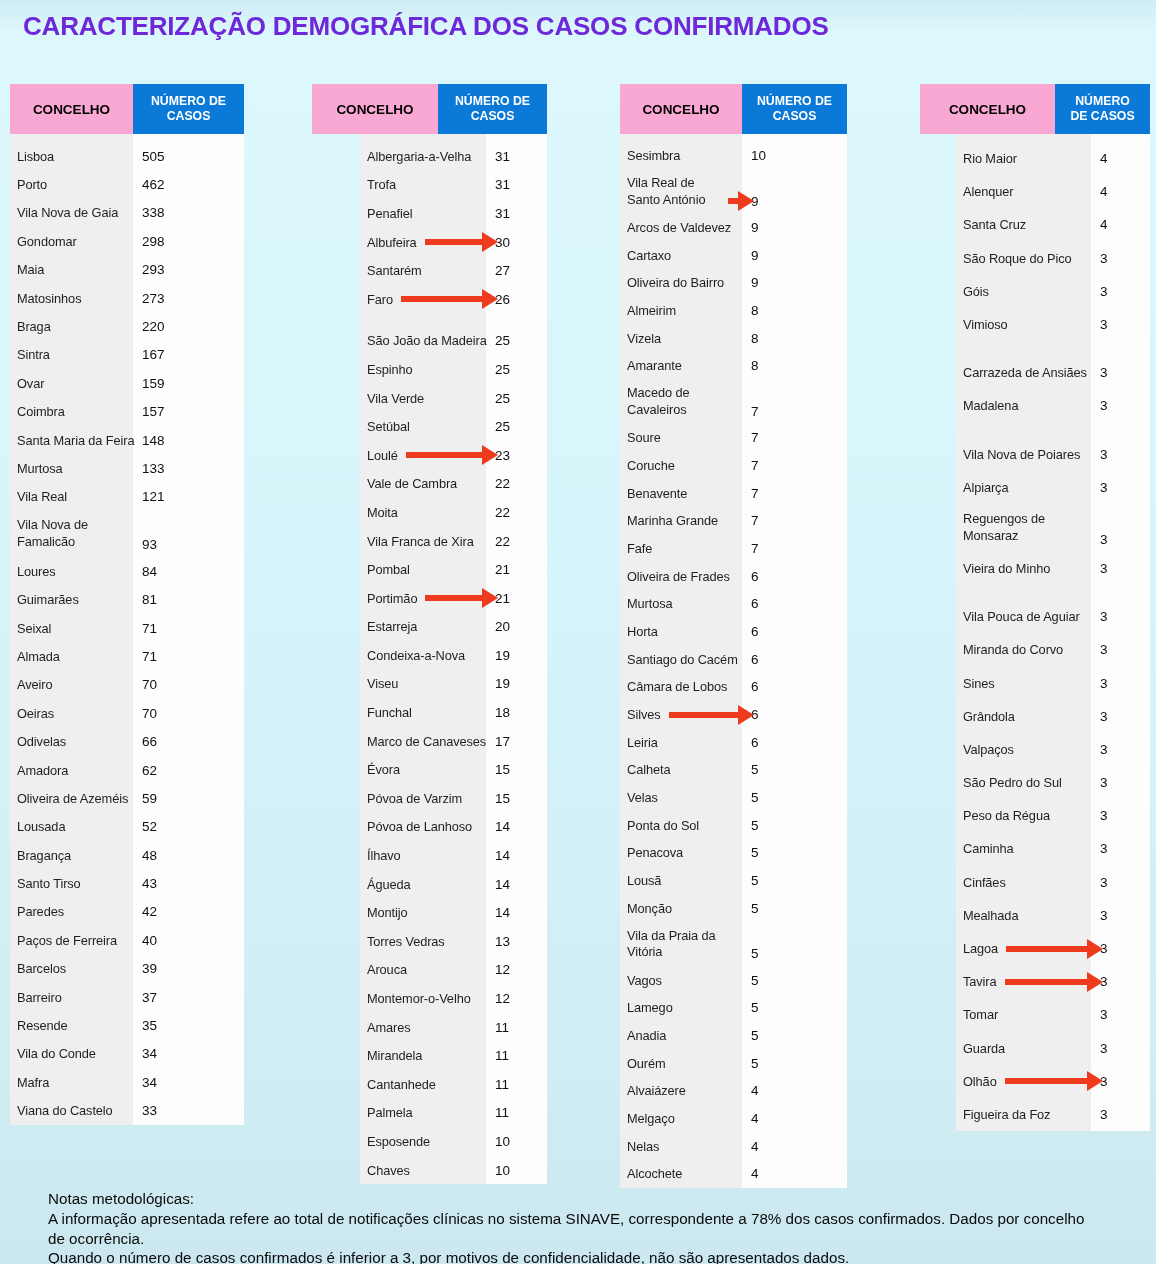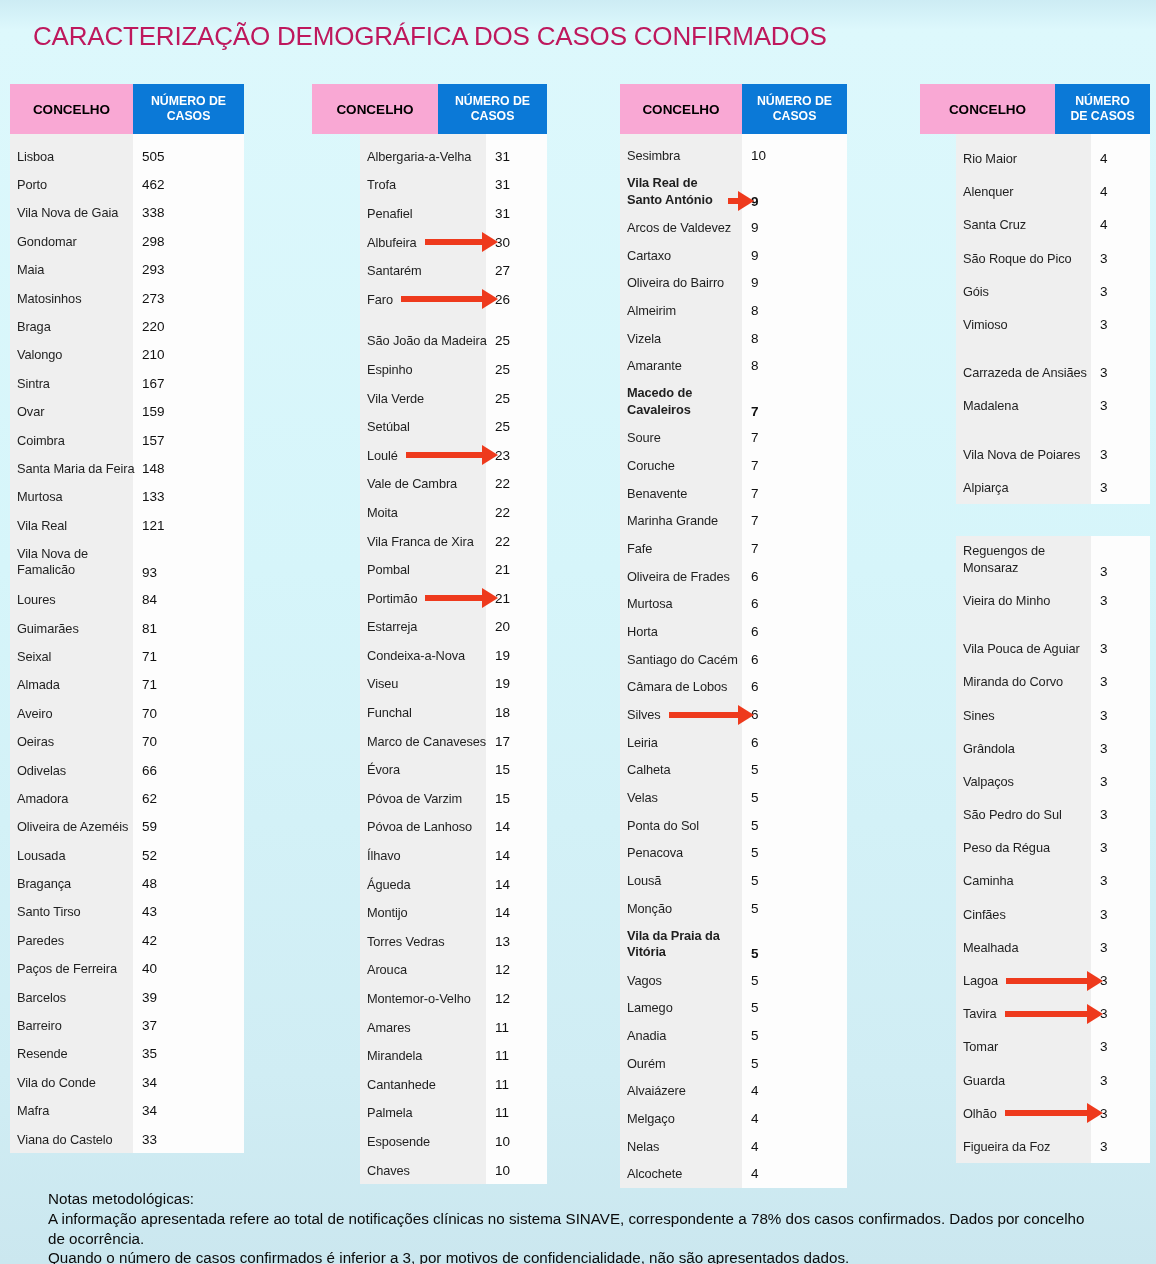--- a/index.html
+++ b/index.html
@@ -2,22 +2,22 @@
 <html><head>
 <meta charset="utf-8">
 <style>
   html,body{margin:0;padding:0;}
   body{
     width:1156px;height:1264px;position:relative;overflow:hidden;
     font-family:"Liberation Sans",sans-serif;
     background:linear-gradient(180deg,#cdecf4 0px,#ddf8fc 30px,#d6f5fa 45%,#d0edf4 85%,#cbe7ef 100%);
   }
   .title{
-    position:absolute;left:17px;top:5px;margin:16px;
-    font-size:26px;font-weight:normal;color:#be185d;letter-spacing:-0.2px;
+    position:absolute;left:17px;top:5px;margin:6px;
+    font-size:26px;font-weight:bold;color:#6d28d9;letter-spacing:-0.2px;
     white-space:nowrap;
   }
   .tbl{position:absolute;top:84px;}
   .tbl .thead,.tbl .row{display:grid;}
   .t1{left:10px;width:234px;}
   .t1 .thead,.t1 .row{grid-template-columns:123px 1fr;}
   .t2{left:312px;width:235px;}
   .t2 .thead,.t2 .row{grid-template-columns:126px 1fr;}
   .t3{left:620px;width:227px;}
   .t3 .thead,.t3 .row{grid-template-columns:122px 1fr;}
@@ -30,22 +30,22 @@
   }
   .th-num{
     background:#0b79d7;color:#fff;font-weight:bold;font-size:12.3px;line-height:1.25;
     display:flex;align-items:center;justify-content:center;text-align:center;padding:0 14px;
   }
   .row{height:28.4px;}
   .t2 .row{height:28.6px;padding-left:48px;}
   .t3 .row{height:27.7px;}
   .t4 .row{height:33.2px;padding-left:36px;}
   .row.double{height:46px;}
-  .t3 .row.double{height:44px;font-weight:bold;}
-  .t4 .row.double{height:48px;margin-top:32px;}
+  .t3 .row.double{height:44px;}
+  .t4 .row.double{height:48px;}
   .row.spacer{height:13px;}
   .t4 .row.spacer{height:15px;}
   .row.lead{height:8px;}
   .name{
     background:#efefef;display:flex;align-items:center;
     padding-left:7px;font-size:12.8px;color:#1f1f1f;letter-spacing:-0.1px;
     position:relative;z-index:1;min-width:0;
   }
   .nm{white-space:nowrap;}
   .double .nm{white-space:normal;line-height:1.3;}
@@ -131,28 +131,20 @@
     <div class="row">
       <div class="name">
         <span class="nm">Braga</span>
       </div>
       <div class="num">
         <span>220</span>
       </div>
     </div>
     <div class="row">
       <div class="name">
-        <span class="nm">Valongo</span>
-      </div>
-      <div class="num">
-        <span>210</span>
-      </div>
-    </div>
-    <div class="row">
-      <div class="name">
         <span class="nm">Sintra</span>
       </div>
       <div class="num">
         <span>167</span>
       </div>
     </div>
     <div class="row">
       <div class="name">
         <span class="nm">Ovar</span>
       </div>

